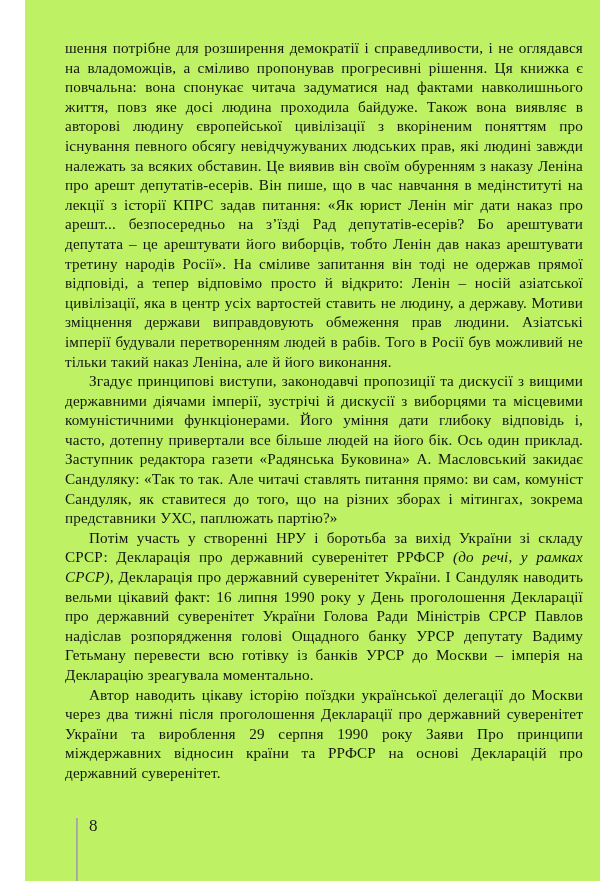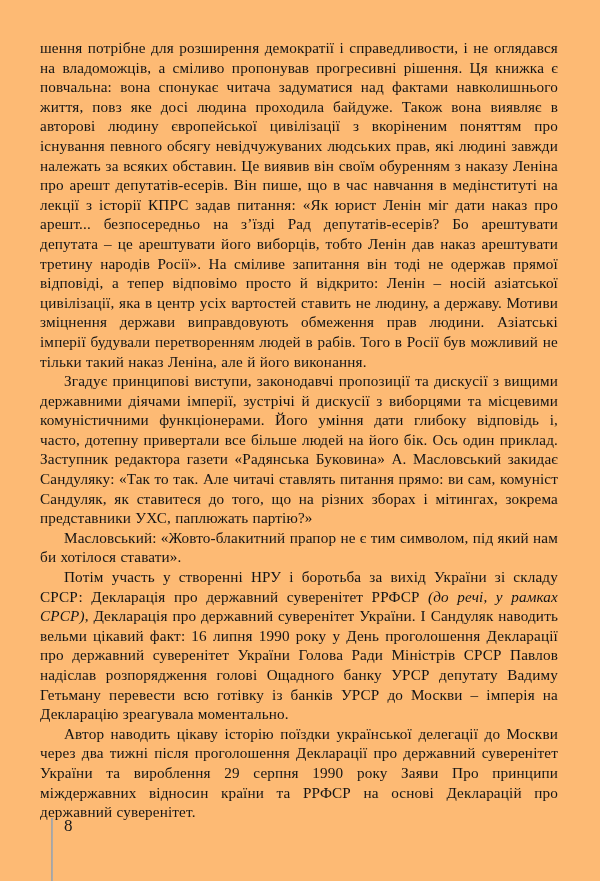--- a/index.html
+++ b/index.html
@@ -12,21 +12,22 @@
     height: 881px;
     position: relative;
     overflow: hidden;
     font-family: "Liberation Serif", "DejaVu Serif", serif;
     color: #111111;
   }
 
   #page {
     position: absolute;
     inset: 0;
-    background: #fdba74;
+    background: #bef264;
+    margin-left: 25px;
   }
 
   #text-block {
     position: absolute;
     left: 40px;
     top: 38px;
     width: 518px;
   }
 
   p.para {
@@ -79,21 +80,20 @@
   }
 </style>
 </head>
 <body>
 
 <div id="page">
 
   <div id="text-block">
     <p class="para no-indent">шення потрібне для розширення демократії і справедливости, і не оглядався на владоможців, а сміливо пропонував прогресивні рішення. Ця книжка є повчальна: вона спонукає читача задуматися над фактами навколишнього життя, повз яке досі людина проходила байдуже. Також вона виявляє в авторові людину європейської цивілізації з вкоріненим поняттям про існування певного обсягу невідчужуваних людських прав, які людині завжди належать за всяких обставин. Це виявив він своїм обуренням з наказу Леніна про арешт депутатів-есерів. Він пише, що в час навчання в медінституті на лекції з історії КПРС задав питання: «Як юрист Ленін міг дати наказ про арешт... безпосередньо на з’їзді Рад депутатів-есерів? Бо арештувати депутата – це арештувати його виборців, тобто Ленін дав наказ арештувати третину народів Росії». На сміливе запитання він тоді не одержав прямої відповіді, а тепер відповімо просто й відкрито: Ленін – носій азіатської цивілізації, яка в центр усіх вартостей ставить не людину, а державу. Мотиви зміцнення держави виправдовують обмеження прав людини. Азіатські імперії будували перетворенням людей в рабів. Того в Росії був можливий не тільки такий наказ Леніна, але й його виконання.</p>
     <p class="para">Згадує принципові виступи, законодавчі пропозиції та дискусії з вищими державними діячами імперії, зустрічі й дискусії з виборцями та місцевими комуністичними функціонерами. Його уміння дати глибоку відповідь і, часто, дотепну привертали все більше людей на його бік. Ось один приклад. Заступник редактора газети «Радянська Буковина» А. Масловський закидає Сандуляку: «Так то так. Але читачі ставлять питання прямо: ви сам, комуніст Сандуляк, як ставитеся до того, що на різних зборах і мітингах, зокрема представники УХС, паплюжать партію?»</p>
-    <p class="para">Масловський: «Жовто-блакитний прапор не є тим символом, під який нам би хотілося ставати».</p>
     <p class="para">Потім участь у створенні НРУ і боротьба за вихід України зі складу СРСР: Декларація про державний суверенітет РРФСР <em class="ital">(до речі, у рамках СРСР)</em>, Декларація про державний суверенітет України. І Сандуляк наводить вельми цікавий факт: 16 липня 1990 року у День проголошення Декларації про державний суверенітет України Голова Ради Міністрів СРСР Павлов надіслав розпорядження голові Ощадного банку УРСР депутату Вадиму Гетьману перевести всю готівку із банків УРСР до Москви – імперія на Декларацію зреагувала моментально.</p>
     <p class="para">Автор наводить цікаву історію поїздки української делегації до Москви через два тижні після проголошення Декларації про державний суверенітет України та вироблення 29 серпня 1990 року Заяви Про принципи міждержавних відносин країни та РРФСР на основі Декларацій про державний суверенітет.</p>
   </div>
 
   <div id="spine-rule"></div>
 
   <div id="page-number">8</div>
 
 </div>
 

